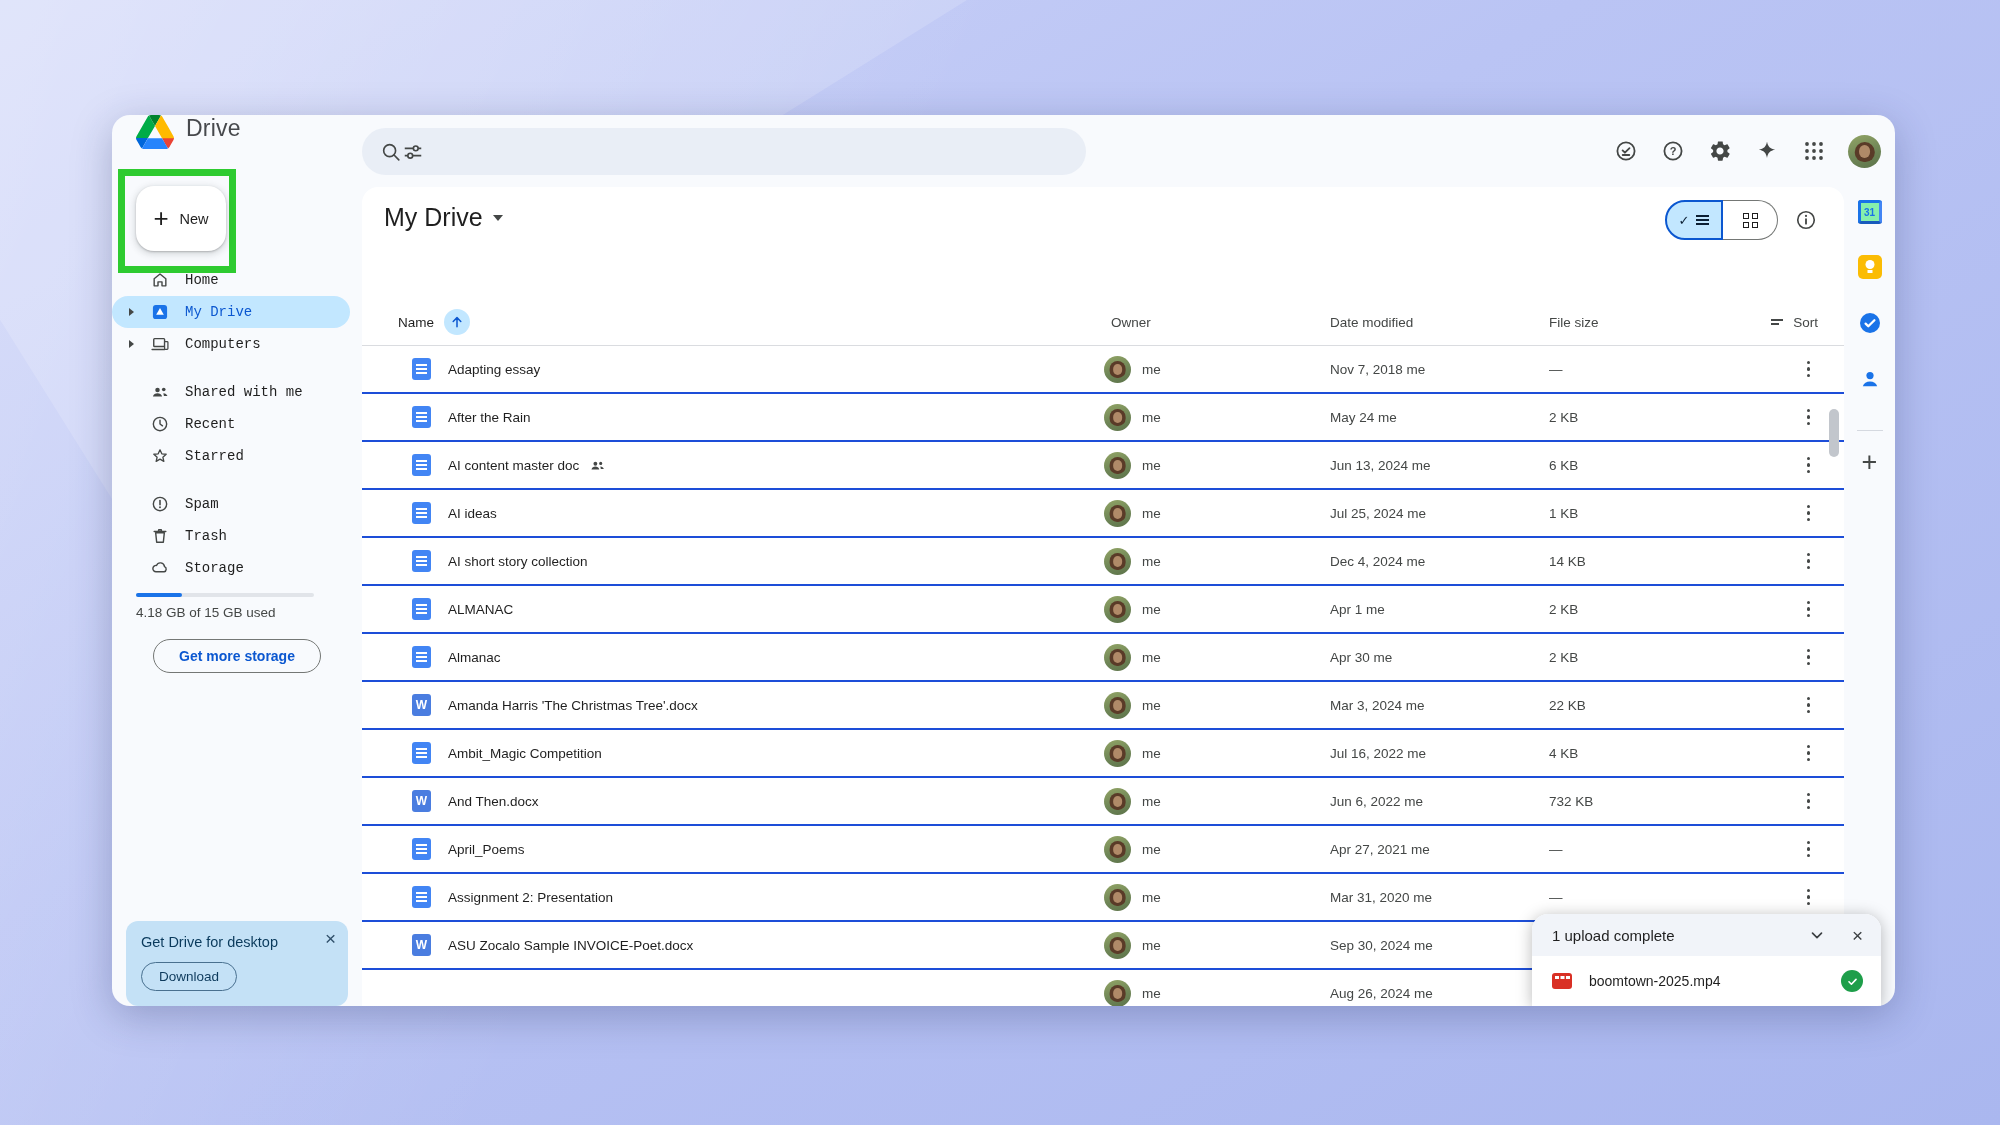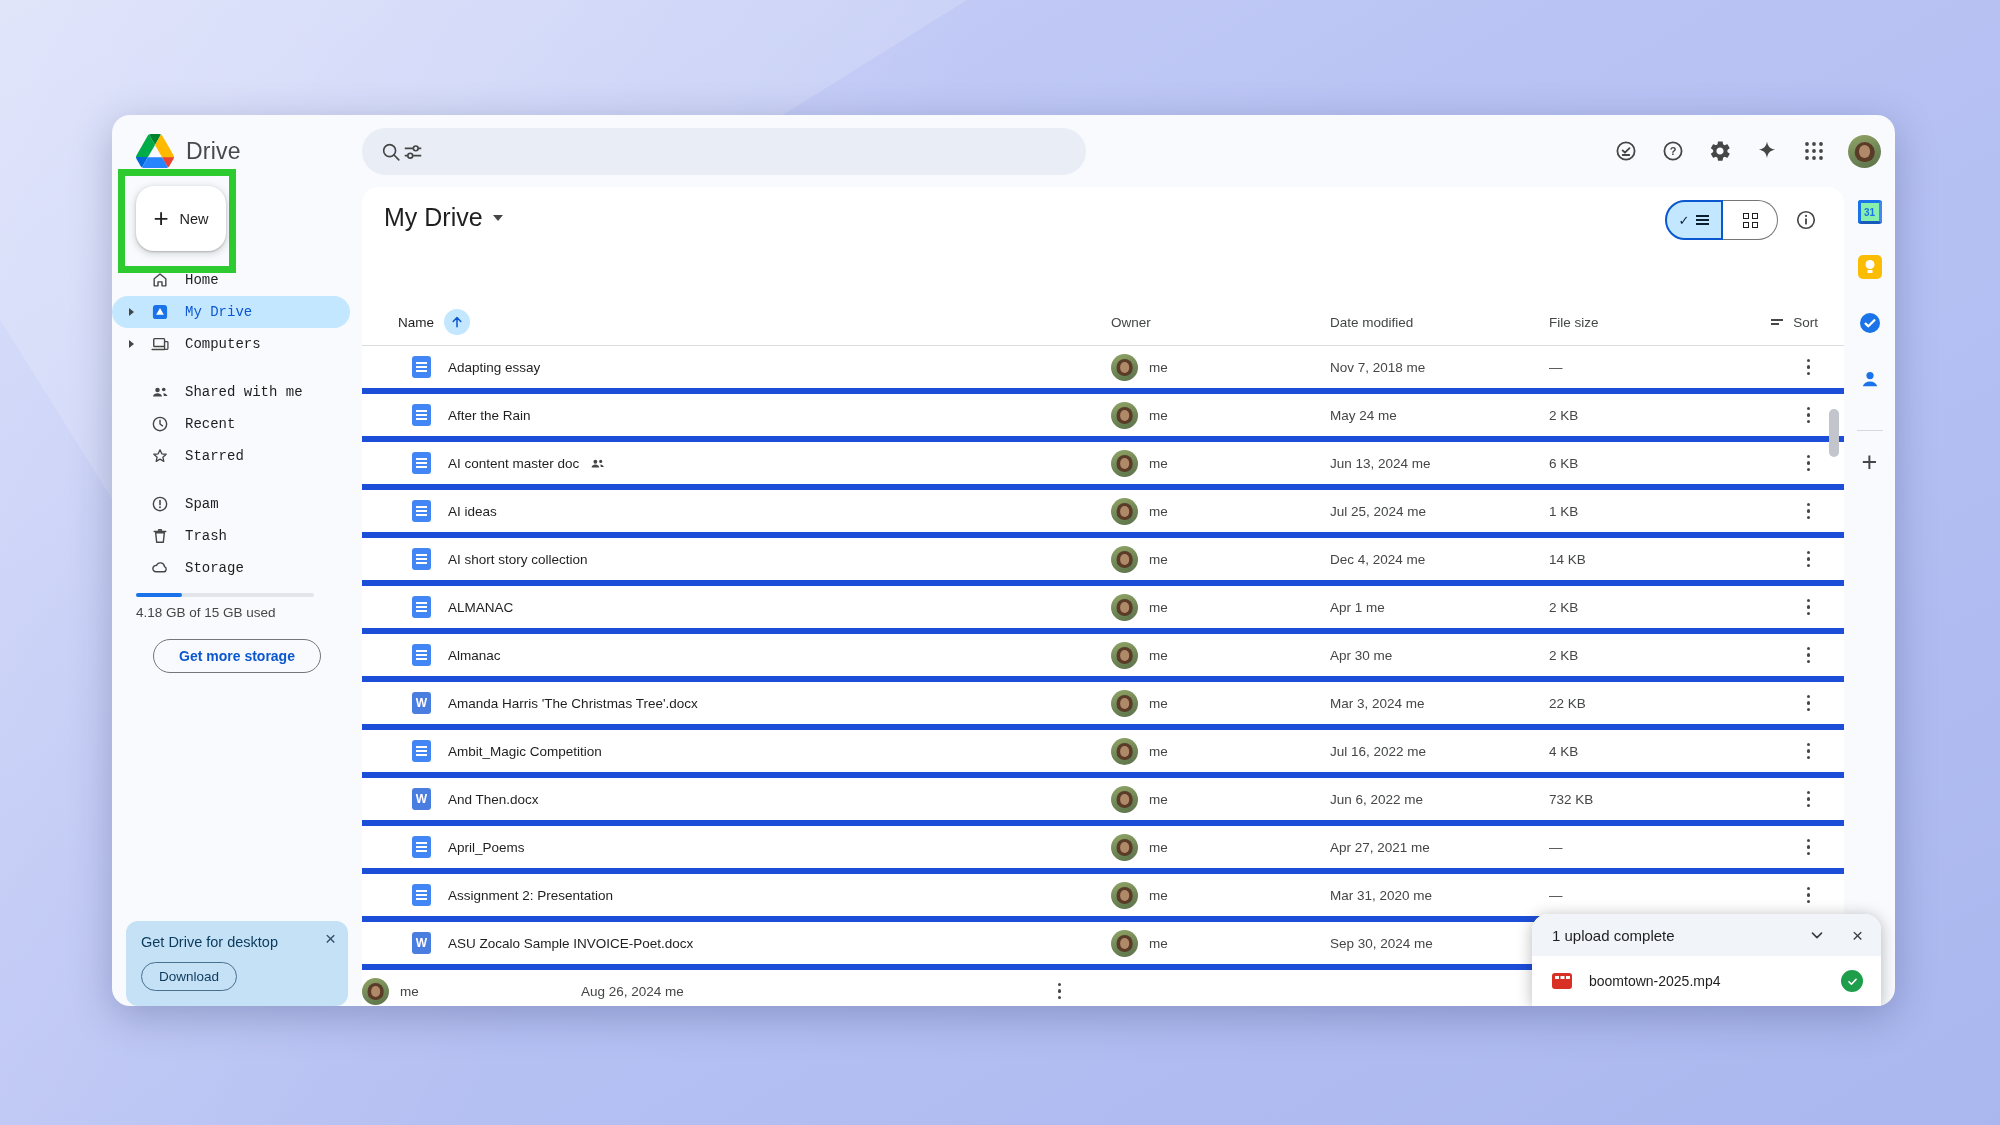--- a/index.html
+++ b/index.html
@@ -14,21 +14,21 @@
   .bg-band { position:absolute; top:-340px; left:-120px; width:1100px; height:620px;
     background:rgba(255,255,255,.16); transform:rotate(-32deg); }
 
   
   .window { position:absolute; left:112px; top:115px; width:1783px; height:891px;
     background:#f8fafd; border-radius:18px; overflow:hidden;
     box-shadow:0 10px 40px rgba(30,40,90,.28); }
 
   
   .win-header { position:absolute; top:0; left:0; right:0; height:72px; }
-  .logo-wrap { position:absolute; left:24px; top:0; height:72px; display:flex; align-items:center; gap:12px; }
+  .logo-wrap { position:absolute; left:24px; top:0; height:72px; display:flex; align-items:flex-start; gap:12px; }
   .logo-wrap svg { width:38px; height:34px; }
   .logo-text { font-size:23px; color:#47494d; letter-spacing:.2px; }
   .searchbar { position:absolute; left:250px; top:13px; width:724px; height:47px;
     background:#e9eef6; border-radius:24px; display:flex; align-items:center; padding:0 18px; }
   .searchbar input { flex:1; border:none; outline:none; background:transparent;
     font-size:15.5px; color:#1f1f1f; margin-left:14px; font-family:inherit; }
   .searchbar input::placeholder { color:#45494e; opacity:1; }
   .hdr-icons { position:absolute; right:14px; top:0; height:72px; display:flex; align-items:center; gap:21px; }
   .hicon { width:26px; height:26px; display:flex; align-items:center; justify-content:center; cursor:pointer; }
   .hicon svg { width:24px; height:24px; }
@@ -115,35 +115,35 @@
   .sort-circle svg { width:14px; height:14px; }
   .col-owner { width:219px; }
   .col-date { width:219px; }
   .col-size { width:190px; }
   .col-menu { width:105px; display:flex; align-items:center; justify-content:flex-end; padding-right:26px; gap:8px; }
   .sort-ic { display:flex; flex-direction:column; gap:2.5px; margin-right:2px; }
   .sort-ic i { height:2px; background:#444746; display:block; }
   .sort-ic i:nth-child(1){ width:12px; } .sort-ic i:nth-child(2){ width:8px; }
 
   .rows { position:absolute; left:0; right:0; top:159px; bottom:0; overflow:hidden; }
-  .row { height:48px; display:flex; align-items:center; border-bottom:6px solid #1d4ed8;
-    font-size:13.5px; cursor:pointer; }
+  .row { height:48px; display:flex; align-items:center; border-bottom:2px solid #1d4ed8;
+    font-size:13.5px; cursor:pointer;justify-content:flex-end; }
   .name-col { flex:1; display:flex; align-items:center; padding-left:50px; min-width:0; }
   .fname { margin-left:17px; color:#1f1f1f; font-weight:500; white-space:nowrap; }
   .ficon { width:19px; height:22px; border-radius:3px; position:relative; flex:none; }
   .ficon.gdoc { background:#4285f4; }
   .ficon.gdoc::before { content:''; position:absolute; left:4px; top:6px; width:11px; height:2px;
     background:#fff; box-shadow:0 4px 0 #fff, 0 8px 0 #fff; }
   .ficon.word { background:#4a7de0; color:#fff; font-size:12px; font-weight:700;
     display:flex; align-items:center; justify-content:center; }
   .shared-ico { margin-left:10px; display:none; }
   .shared-ico.show { display:block; }
   .row-avatar { width:27px; height:27px; margin-right:11px; flex:none; }
   .owner-col { width:219px; display:flex; align-items:center; color:#444746; }
-  .date-col { width:219px; color:#444746; }
+  .date-col { width:219px; color:#444746;margin-left:7px; }
   .size-col { width:190px; color:#444746; }
   .menu-col { width:105px; display:flex; justify-content:flex-end; padding-right:30px; }
   .dots { display:flex; flex-direction:column; align-items:center; cursor:pointer; padding:4px; }
   .dots i { width:3.5px; height:3.5px; border-radius:50%; background:#444746; margin:1.5px 0; }
 
   .scroll-thumb { position:absolute; left:1467px; top:222px; width:10px; height:48px;
     background:#c2c6cc; border-radius:5px; cursor:pointer; }
 
   
   .toast { position:absolute; left:1420px; top:799px; width:349px; height:92px; z-index:40;

